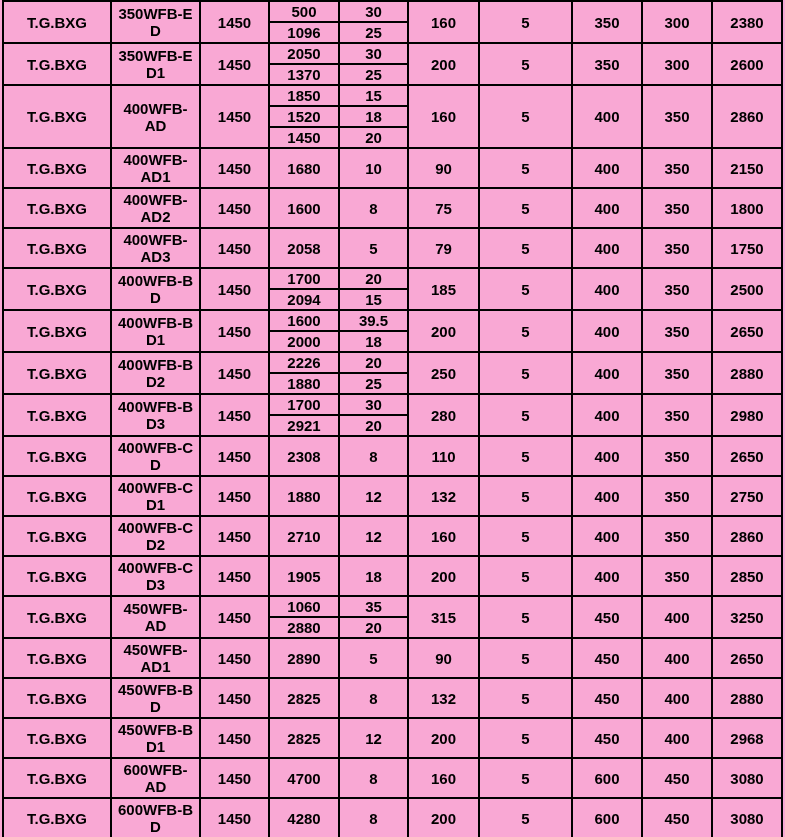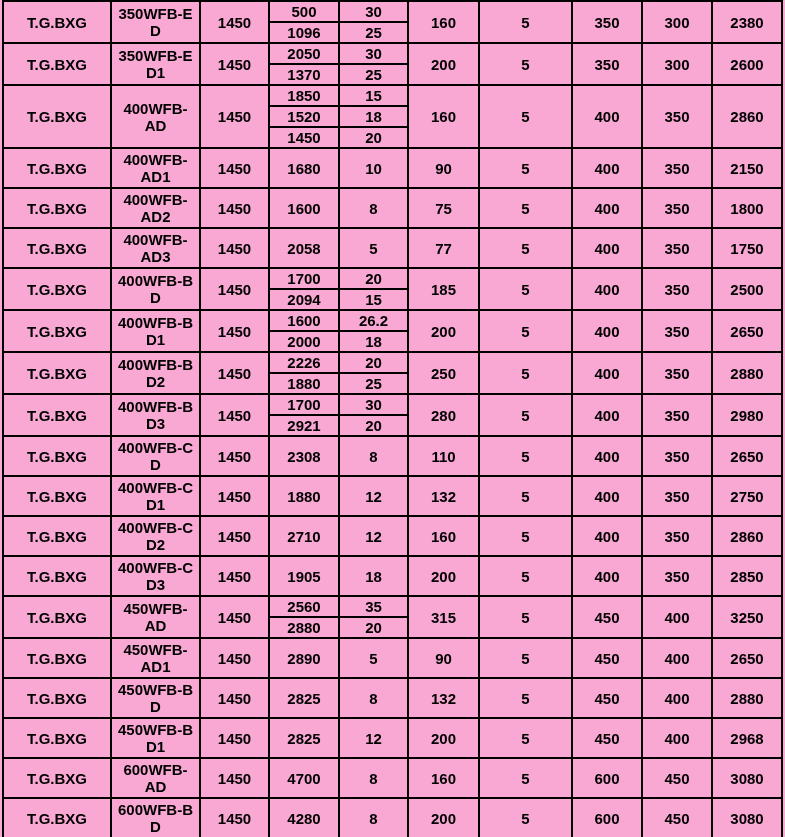--- a/index.html
+++ b/index.html
@@ -138,21 +138,21 @@
           <td>350</td>
           <td>1800</td>
         </tr>
         <tr class="r1">
           <td>T.G.BXG</td>
           <td class="model">400WFB-
 AD3</td>
           <td>1450</td>
           <td>2058</td>
           <td>5</td>
-          <td>77</td>
+          <td>79</td>
           <td>5</td>
           <td>400</td>
           <td>350</td>
           <td>1750</td>
         </tr>
         <tr class="rs">
           <td rowspan="2">T.G.BXG</td>
           <td rowspan="2" class="model">400WFB-B
 D</td>
           <td rowspan="2">1450</td>
@@ -167,21 +167,21 @@
         <tr class="rs">
           <td>2094</td>
           <td>15</td>
         </tr>
         <tr class="rs">
           <td rowspan="2">T.G.BXG</td>
           <td rowspan="2" class="model">400WFB-B
 D1</td>
           <td rowspan="2">1450</td>
           <td>1600</td>
-          <td>26.2</td>
+          <td>39.5</td>
           <td rowspan="2">200</td>
           <td rowspan="2">5</td>
           <td rowspan="2">400</td>
           <td rowspan="2">350</td>
           <td rowspan="2">2650</td>
         </tr>
         <tr class="rs">
           <td>2000</td>
           <td>18</td>
         </tr>
@@ -269,21 +269,21 @@
           <td>5</td>
           <td>400</td>
           <td>350</td>
           <td>2850</td>
         </tr>
         <tr class="rs">
           <td rowspan="2">T.G.BXG</td>
           <td rowspan="2" class="model">450WFB-
 AD</td>
           <td rowspan="2">1450</td>
-          <td>2560</td>
+          <td>1060</td>
           <td>35</td>
           <td rowspan="2">315</td>
           <td rowspan="2">5</td>
           <td rowspan="2">450</td>
           <td rowspan="2">400</td>
           <td rowspan="2">3250</td>
         </tr>
         <tr class="rs">
           <td>2880</td>
           <td>20</td>

